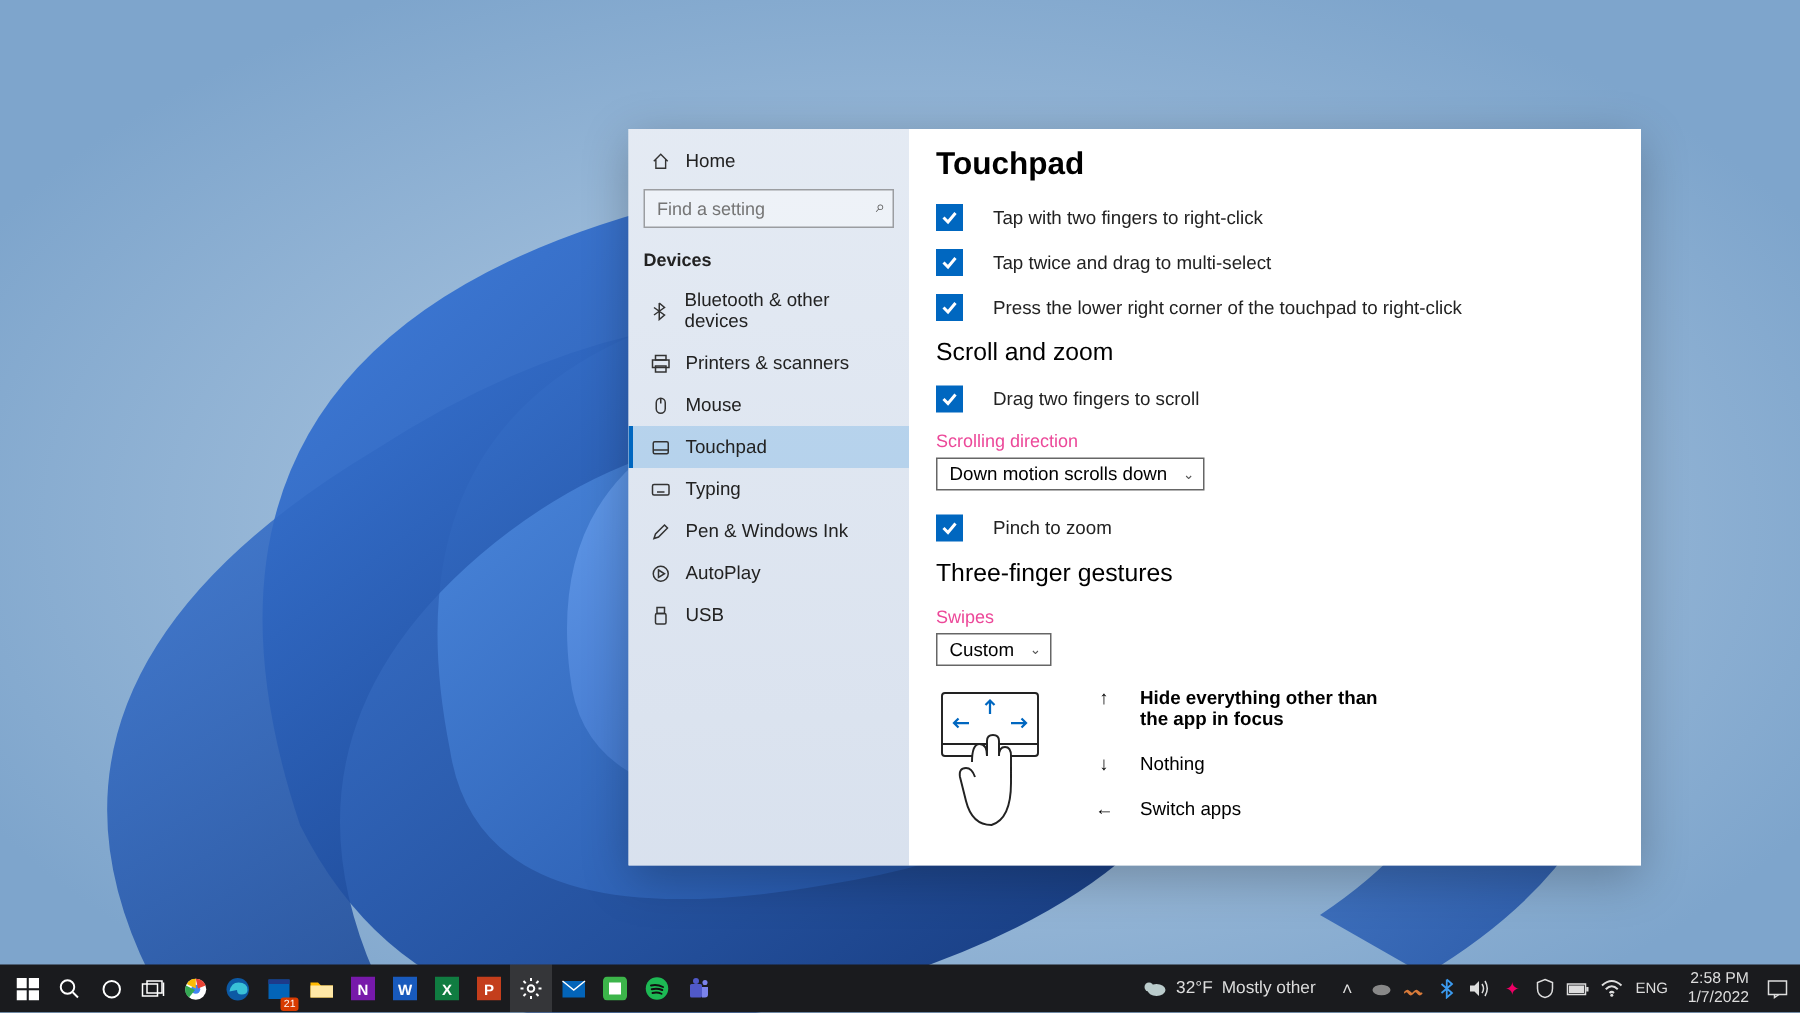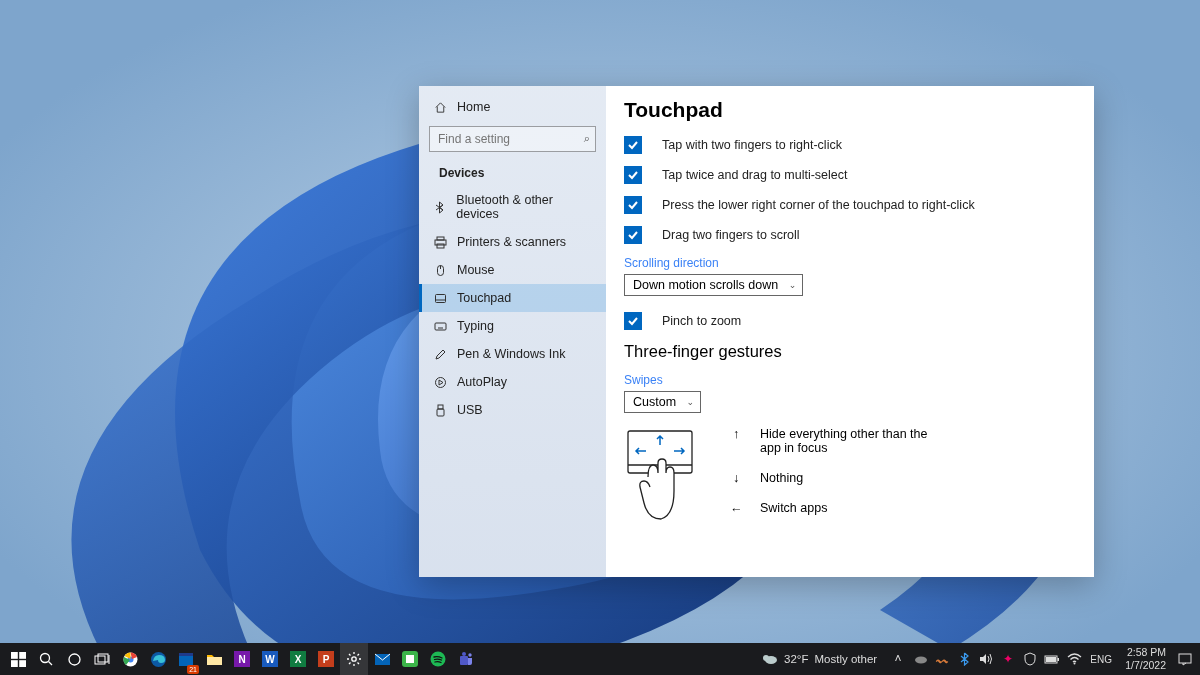--- a/index.html
+++ b/index.html
@@ -14,32 +14,32 @@
 .tb-controls { margin-left:auto; display:flex; }
 .tb-btn { width:28px; height:26px; display:flex; align-items:center; justify-content:center; cursor:pointer; }
 
 .window-body { flex:1; display:flex; overflow:hidden; }
 .sidebar { width:187px; background:linear-gradient(180deg,rgba(225,232,242,.9),rgba(210,220,235,.85)); padding-top:8px; display:flex; flex-direction:column; font-size:12.5px; color:#222; }
 .sb-home { display:flex; align-items:center; gap:10px; padding:6px 14px; cursor:pointer; }
 .sb-search-wrap { padding:6px 10px; }
 .sb-search { width:100%; height:26px; border:1px solid rgba(0,0,0,.35); background:rgba(255,255,255,.4); padding:0 24px 0 8px; font-size:12px; color:#333; }
 .sb-search-wrap { position:relative; }
 .sb-search-icon { position:absolute; right:16px; top:12px; font-size:11px; color:#555; pointer-events:none; }
-.sb-category { font-weight:600; font-size:12px; padding:8px 20px 6px; }
+.sb-category { font-weight:600; font-size:12px; padding:8px 10px 6px; }
 .sb-item { display:flex; align-items:center; gap:10px; padding:7px 14px; cursor:pointer; }
 .sb-item.active { background:rgba(0,120,215,.18); border-left:3px solid #0067c0; padding-left:11px; }
 .sb-icon { width:14px; height:14px; display:flex; align-items:center; justify-content:center; color:#333; }
 
 .content { flex:1; background:#fff; padding:12px 18px; overflow:auto; }
 .content h1 { font-size:21px; font-weight:600; margin-bottom:14px; }
 .chk-row { display:flex; align-items:center; gap:20px; margin-bottom:12px; font-size:12.5px; color:#222; }
 .chk { width:18px; height:18px; background:#0067c0; display:flex; align-items:center; justify-content:center; cursor:pointer; flex-shrink:0; }
 .chk svg { width:12px; height:12px; }
 .section-h { font-size:16.5px; font-weight:400; margin-top:10px; margin-bottom:12px; }
-.field-label { font-size:12px; color:#3b82f6; margin-bottom:4px; }
+.field-label { font-size:12px; color:#ec4899; margin-bottom:4px; }
 .select { border:1px solid #666; padding:3px 24px 3px 8px; font-size:12.5px; display:inline-flex; align-items:center; gap:8px; cursor:pointer; position:relative; }
 .select .chev { position:absolute; right:6px; font-size:9px; color:#555; }
 .gesture-block { display:flex; gap:34px; margin-top:14px; align-items:flex-start; }
 .gesture-diagram { width:72px; }
 .gesture-list { display:flex; flex-direction:column; gap:16px; font-size:12.5px; }
 .gesture-row { display:flex; align-items:flex-start; gap:18px; }
 .gesture-arrow { width:12px; text-align:center; }
 
 .taskbar { position:absolute; bottom:0; left:0; right:0; height:32px; background:#1a1b1e; display:flex; align-items:center; padding:0 4px; color:#ddd; font-size:11px; }
 .tb-left { display:flex; align-items:center; gap:0; }
@@ -197,20 +197,21 @@
         </div>
       <div class="chk-row">
           <div class="chk">
             <svg viewBox="0 0 12 12">
               <path d="M2 6 L5 9 L10 3" stroke="#fff" stroke-width="2" fill="none"></path>
             </svg>
           </div>
           <span>Press the lower right corner of the touchpad to right-click</span>
         </div>
 
+      <div class="section-h">Scroll and zoom</div>
       <div class="chk-row">
           <div class="chk">
             <svg viewBox="0 0 12 12">
               <path d="M2 6 L5 9 L10 3" stroke="#fff" stroke-width="2" fill="none"></path>
             </svg>
           </div>
           <span>Drag two fingers to scroll</span>
         </div>
       <div class="field-label">Scrolling direction</div>
       <div class="select" style="margin-bottom:16px;">
@@ -241,21 +242,21 @@
             <line x1="36" y1="38" x2="36" y2="46" stroke="#222" stroke-width="1.3"></line>
             <path d="M36 9 L36 18 M33 12 L36 9 L39 12" stroke="#0067c0" stroke-width="1.5" fill="none"></path>
             <path d="M12 24 L22 24 M15 21 L12 24 L15 27" stroke="#0067c0" stroke-width="1.5" fill="none"></path>
             <path d="M50 24 L60 24 M57 21 L60 24 L57 27" stroke="#0067c0" stroke-width="1.5" fill="none"></path>
             <path d="M24 50 Q24 38 29 38 Q34 38 34 46 L34 36 Q34 32 38 32 Q42 32 42 36 L42 46 Q42 40 46 40 Q50 40 50 46 L50 64 Q50 88 37 92 Q24 92 20 76 L16 60 Q15 54 20 54 Q24 54 26 60" fill="#fff" stroke="#222" stroke-width="1.3"></path>
           </svg>
         </div>
         <div class="gesture-list">
           <div class="gesture-row">
               <span class="gesture-arrow">↑</span>
-              <span style="max-width:170px;">Hide everything other than the app in focus</span>
+              <span style="max-width:170px;font-weight:bold;">Hide everything other than the app in focus</span>
             </div>
           <div class="gesture-row">
               <span class="gesture-arrow">↓</span>
               <span>Nothing</span>
             </div>
           <div class="gesture-row">
               <span class="gesture-arrow">←</span>
               <span>Switch apps</span>
             </div>
         </div>

